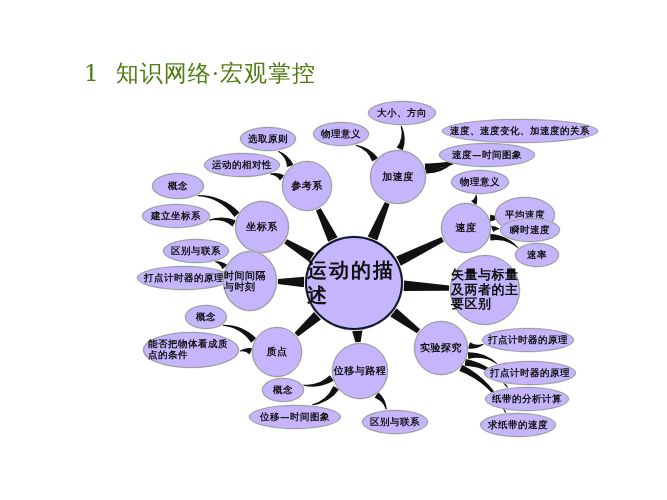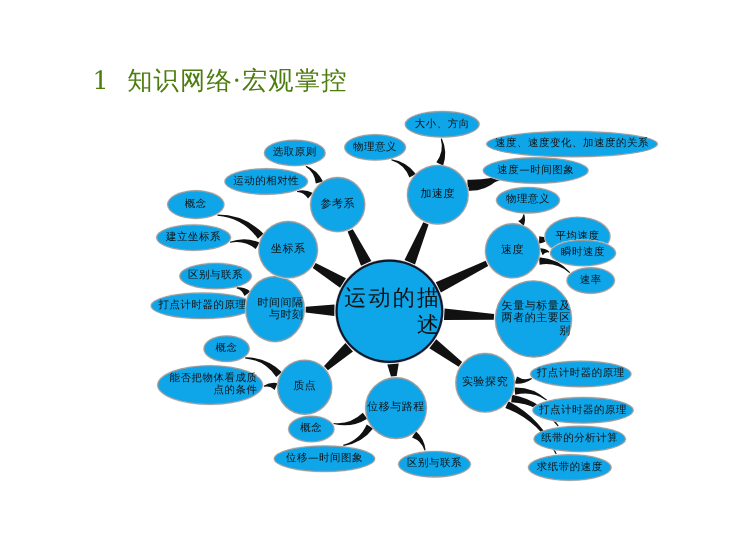--- a/index.html
+++ b/index.html
@@ -35,27 +35,27 @@
     left: 0; top: 0;
     width: 667px;
     height: 500px;
   }
   .node {
     position: absolute;
     box-sizing: border-box;
     display: flex;
     align-items: center;
     justify-content: center;
-    text-align: right;
+    text-align: left;
     color: #111;
     border: 1px solid #9a9a9a;
-    background: #0ea5e9;
+    background: #c4b5fd;
     transform: translate(-50%, -50%);
     font-family: "DejaVu Sans", "Liberation Sans", sans-serif;
-    font-weight: normal;
+    font-weight: bold;
     line-height: 1.12;
   }
   .node.center {
     border: 2px solid #0f172a;
     border-radius: 50%;
     font-size: 20px;
     letter-spacing: 2px;
     line-height: 1.25;
     box-shadow: 0 0 0 0.5px #c9c9c9;
   }
@@ -65,21 +65,21 @@
     letter-spacing: 0.5px;
     box-shadow: 0 0 0 0.5px #cfcfcf;
   }
   .node.leaf {
     border-radius: 50%;
     font-size: 9.5px;
     letter-spacing: 0.5px;
     padding: 0 4px;
     box-shadow: 0 0 0 0.5px #d6d6d6;
   }
-  .node.main.multiline { font-size: 10px; }
+  .node.main.multiline { font-size: 13px; }
 </style>
 </head>
 <body>
 
 <div id="page">
 
   <div id="title">
     <span class="num">1</span><span>知识网络·宏观掌控</span>
   </div>
 

